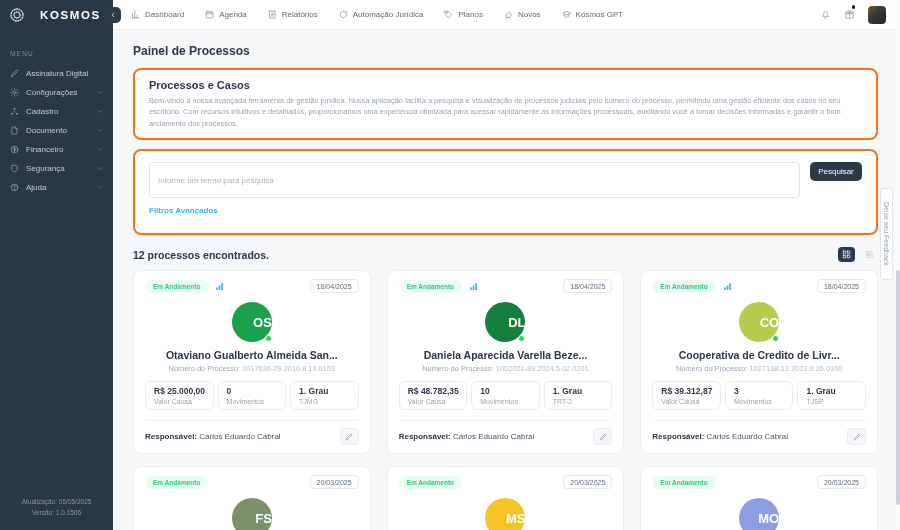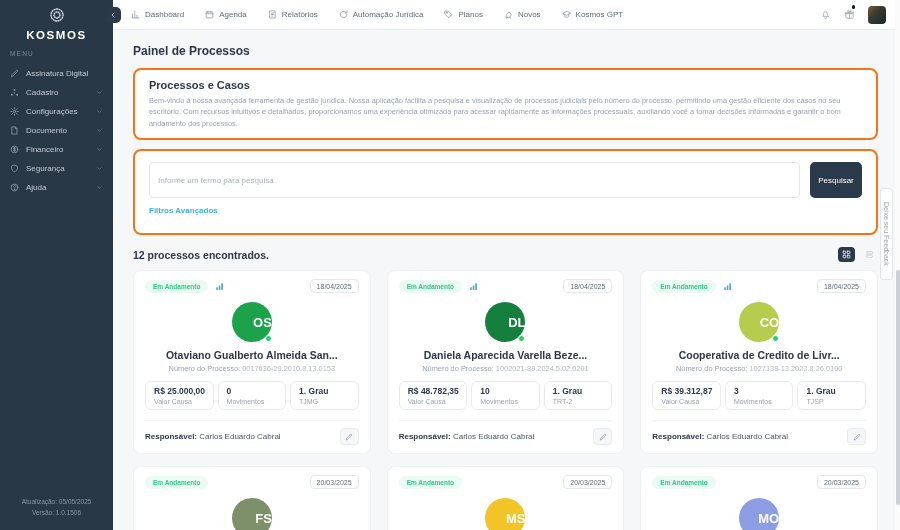--- a/index.html
+++ b/index.html
@@ -2,21 +2,21 @@
 <html><head>
 <meta charset="utf-8">
 <style>
   * { box-sizing: border-box; margin: 0; padding: 0; }
   html, body { width: 900px; height: 530px; overflow: hidden; }
   body { font-family: "Liberation Sans", "DejaVu Sans", sans-serif; background: #f5f7f9; }
   .app { display: flex; width: 900px; height: 530px; }
 
   
   .sidebar { width: 113px; flex-shrink: 0; background: #293847; color: #c2cad3; display: flex; flex-direction: column; }
-  .logo { display: flex; align-items: center; gap: 6px; padding: 7px 9px; height: 30px; flex-direction: column; }
+  .logo { display: flex; align-items: center; gap: 15px; padding: 7px 9px; height: 30px; }
   .logo-icon { color: #dfe6ec; display: flex; }
   .logo-icon svg { width: 16px; height: 16px; }
   .logo-text { color: #fff; font-weight: bold; font-size: 11.5px; letter-spacing: 1.6px; }
   .menu-label { font-size: 6.5px; color: #7d8a97; letter-spacing: 1.2px; padding: 20px 10px 7px; }
   .menu-item { display: flex; align-items: center; gap: 7px; padding: 5px 10px; font-size: 8px; color: #c2cad3; cursor: pointer; }
   .mi-icon { display: flex; color: #97a3af; }
   .mi-icon svg { width: 9px; height: 9px; }
   .mi-chev { margin-left: auto; display: flex; color: #7d8a97; }
   .mi-chev svg { width: 7px; height: 7px; }
   .sidebar-footer { margin-top: auto; padding: 10px 4px 12px; font-size: 6.5px; color: #8a95a1; text-align: center; line-height: 1.7; }
@@ -40,21 +40,21 @@
   .content { flex: 1; padding: 8px 22px 0 20px; overflow: hidden; }
   .page-title { font-size: 12px; font-weight: bold; color: #2d3748; margin: 6px 0 10px; }
   .panel { background: #fff; border: 2px solid #f97316; border-radius: 8px; }
   .intro-card { padding: 9px 14px 9px; }
   .intro-title { font-size: 11px; font-weight: bold; color: #2d3748; margin-bottom: 4px; }
   .intro-desc { font-size: 7.4px; color: #99a2b2; line-height: 1.55; }
   .search-card { margin-top: 9px; padding: 11px 14px 16px; }
   .search-row { display: flex; gap: 10px; }
   .search-input { flex: 1; height: 36px; border: 1px solid #e3e6ea; border-radius: 4px; padding: 0 8px; font-size: 8px; color: #333; font-family: inherit; outline: none; }
   .search-input::placeholder { color: #aab1bc; }
-  .search-btn { width: 52px; height: 36px; background: #2b3a4a; color: #fff; border: none; border-radius: 5px; font-size: 8px; cursor: pointer; font-family: inherit; }
+  .search-btn { width: 52px; height: 19px; background: #2b3a4a; color: #fff; border: none; border-radius: 5px; font-size: 8px; cursor: pointer; font-family: inherit; }
   .filters-link { display: inline-block; margin-top: 8px; font-size: 8px; font-weight: bold; color: #3bb3e6; text-decoration: none; cursor: pointer; }
   .results-row { display: flex; align-items: center; margin-top: 12px; }
   .results-count { font-size: 10.5px; font-weight: bold; color: #2d3748; }
   .view-toggle { margin-left: auto; display: flex; gap: 6px; align-items: center; }
   .view-btn { width: 17px; height: 15px; border: none; border-radius: 4px; display: flex; align-items: center; justify-content: center; cursor: pointer; background: transparent; }
   .view-btn svg { width: 9px; height: 9px; }
   .view-btn.active { background: #2b3a4a; color: #fff; }
   .view-btn.inactive { color: #c3c9d1; }
 
   
@@ -108,43 +108,43 @@
             <svg viewBox="0 0 24 24" fill="none" stroke="currentColor" stroke-width="2" stroke-linecap="round" stroke-linejoin="round">
               <path d="M4 20l1.5-5L17 3.5a2.1 2.1 0 0 1 3 3L8.5 18z"></path>
             </svg>
           </span>
     <span class="mi-label">Assinatura Digital</span>
 
   </div>
 
   <div class="menu-item">
     <span class="mi-icon">
+            <svg viewBox="0 0 24 24" fill="none" stroke="currentColor" stroke-width="2" stroke-linecap="round" stroke-linejoin="round">
+              <circle cx="12" cy="12" r="3.2"></circle>
+              <path d="M12 2v3M12 19v3M2 12h3M19 12h3M4.5 4.5l2.2 2.2M17.3 17.3l2.2 2.2M19.5 4.5l-2.2 2.2M6.7 17.3l-2.2 2.2"></path>
+            </svg>
+          </span>
+    <span class="mi-label">Configurações</span>
+    <span class="mi-chev">
+            <svg viewBox="0 0 24 24" fill="none" stroke="currentColor" stroke-width="2" stroke-linecap="round" stroke-linejoin="round">
+              <path d="M6 9l6 6 6-6"></path>
+            </svg>
+          </span>
+  </div>
+
+  <div class="menu-item">
+    <span class="mi-icon">
             <svg viewBox="0 0 24 24" fill="currentColor">
               <circle cx="12" cy="5" r="2.4"></circle>
               <circle cx="5" cy="18" r="2.4"></circle>
               <circle cx="19" cy="18" r="2.4"></circle>
               <circle cx="12" cy="13" r="1.6"></circle>
             </svg>
           </span>
     <span class="mi-label">Cadastro</span>
-    <span class="mi-chev">
-            <svg viewBox="0 0 24 24" fill="none" stroke="currentColor" stroke-width="2" stroke-linecap="round" stroke-linejoin="round">
-              <path d="M6 9l6 6 6-6"></path>
-            </svg>
-          </span>
-  </div>
-
-  <div class="menu-item">
-    <span class="mi-icon">
-            <svg viewBox="0 0 24 24" fill="none" stroke="currentColor" stroke-width="2" stroke-linecap="round" stroke-linejoin="round">
-              <circle cx="12" cy="12" r="3.2"></circle>
-              <path d="M12 2v3M12 19v3M2 12h3M19 12h3M4.5 4.5l2.2 2.2M17.3 17.3l2.2 2.2M19.5 4.5l-2.2 2.2M6.7 17.3l-2.2 2.2"></path>
-            </svg>
-          </span>
-    <span class="mi-label">Configurações</span>
     <span class="mi-chev">
             <svg viewBox="0 0 24 24" fill="none" stroke="currentColor" stroke-width="2" stroke-linecap="round" stroke-linejoin="round">
               <path d="M6 9l6 6 6-6"></path>
             </svg>
           </span>
   </div>
 
   <div class="menu-item">
     <span class="mi-icon">
             <svg viewBox="0 0 24 24" fill="none" stroke="currentColor" stroke-width="2" stroke-linecap="round" stroke-linejoin="round">

